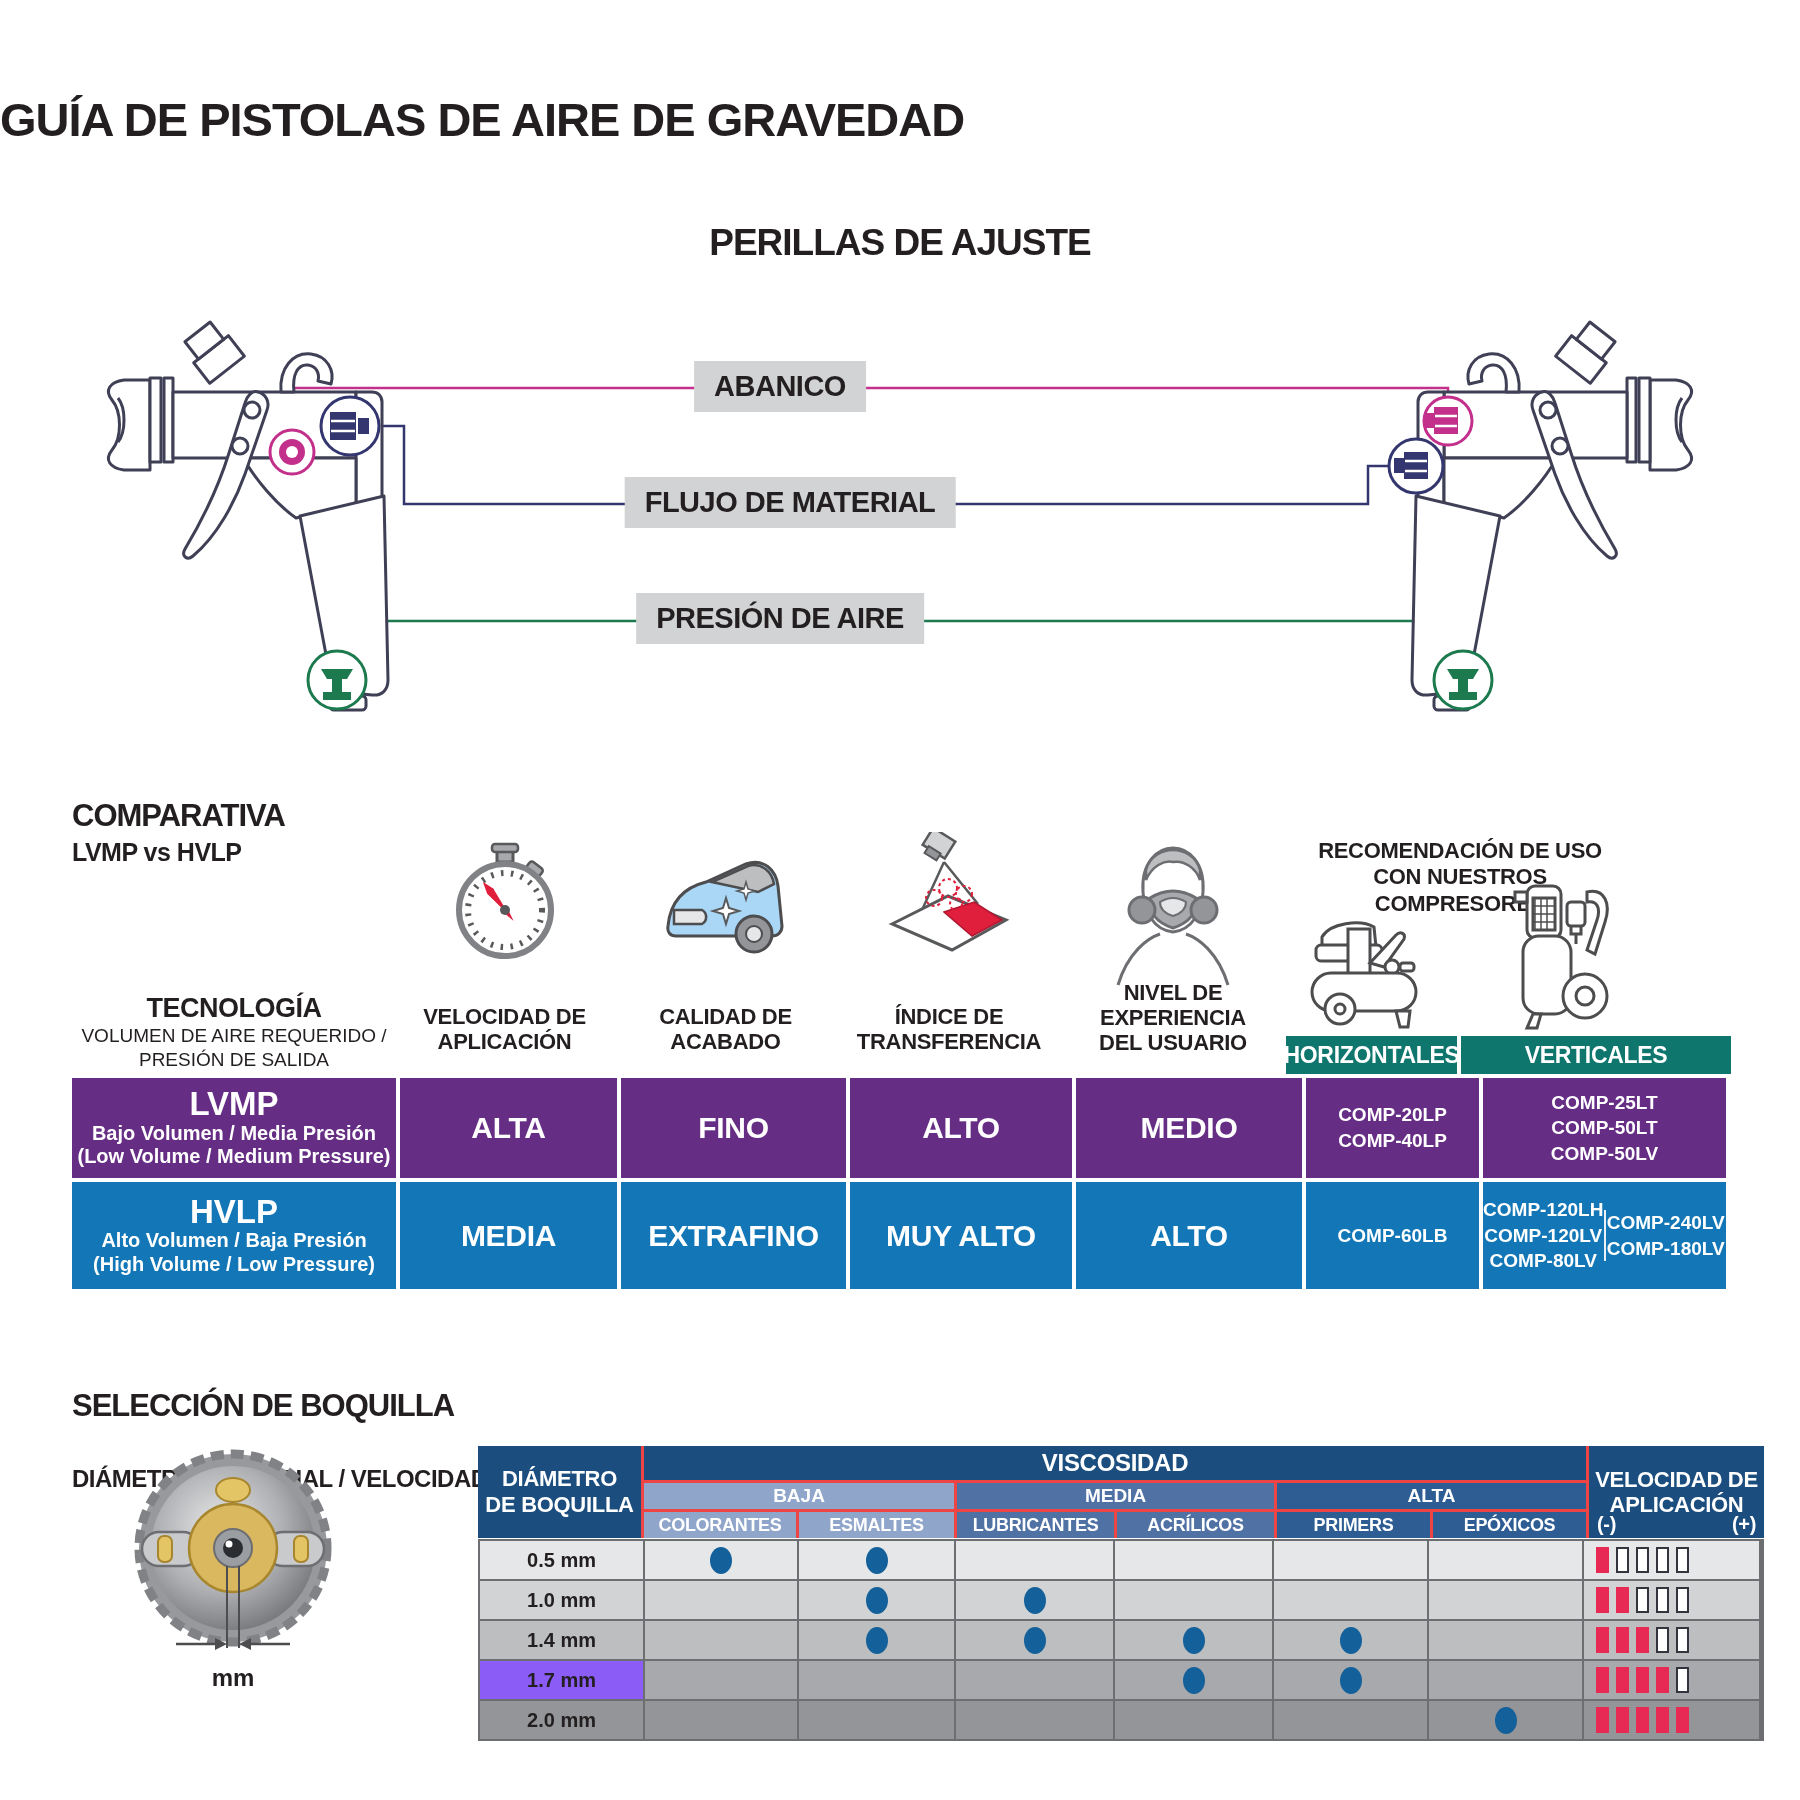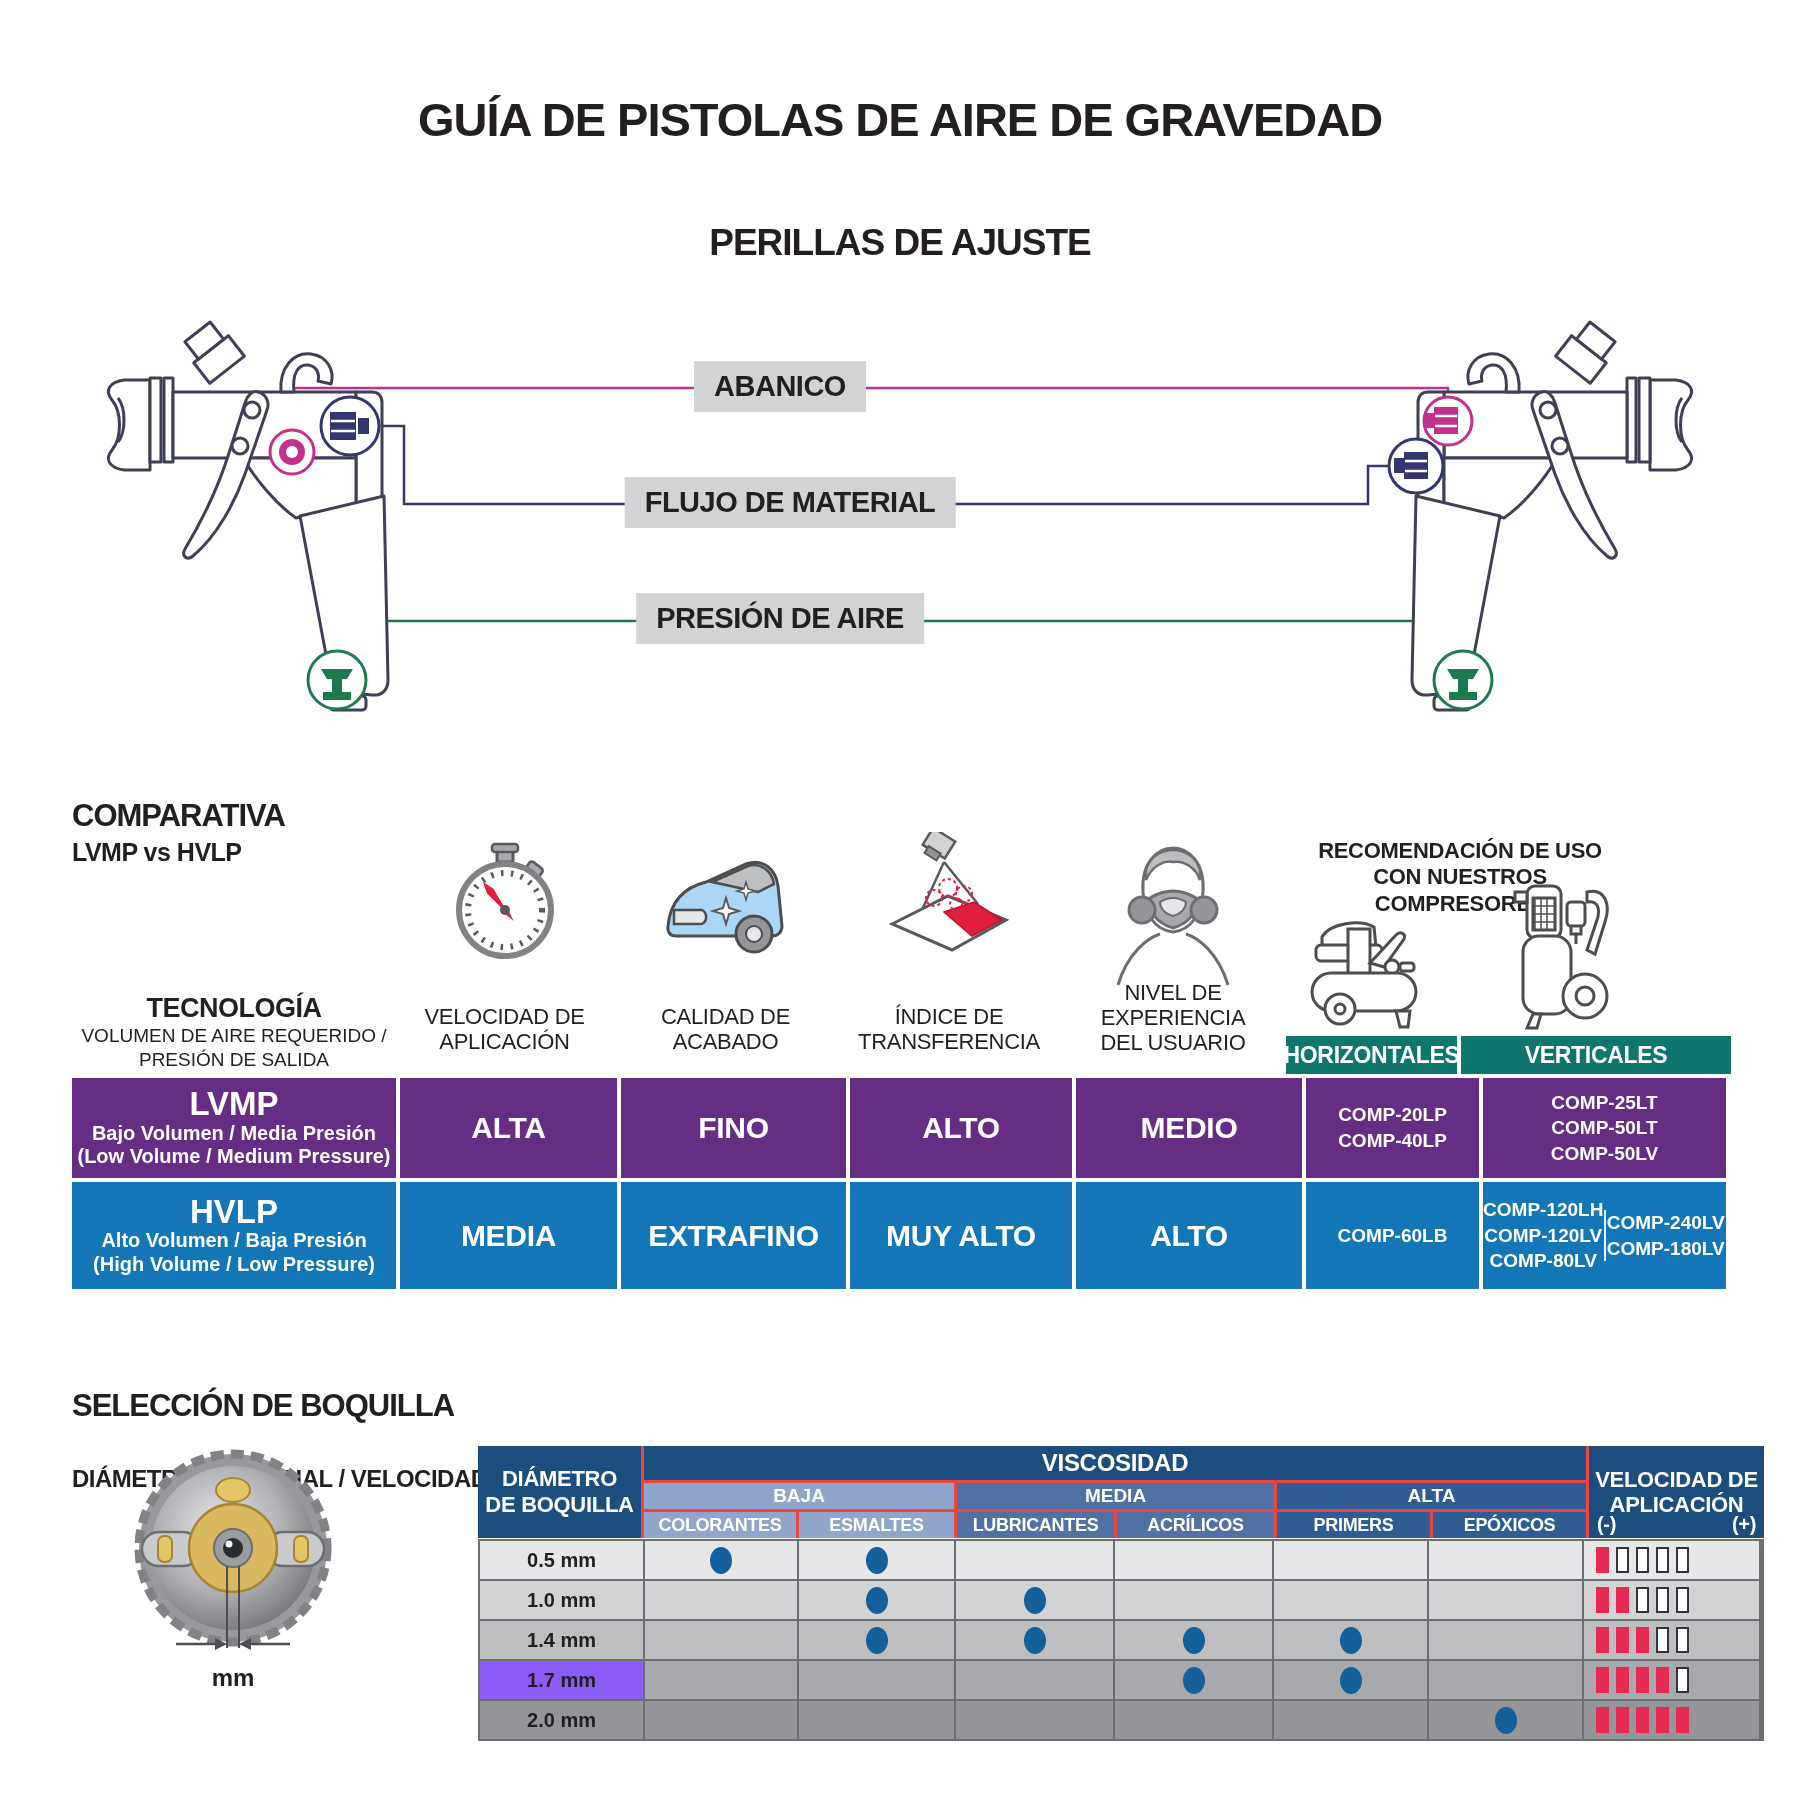--- a/index.html
+++ b/index.html
@@ -3,32 +3,32 @@
 <meta charset="utf-8">
 <style>
   html,body{margin:0;padding:0;background:#fff;}
   .canvas{position:relative;width:1800px;height:1800px;background:#fff;overflow:hidden;
           font-family:"Liberation Sans",sans-serif;color:#231f20;}
   .abs{position:absolute;}
   .preline{white-space:pre-line;}
   .ctr{text-align:center;}
 
   
-  .page-title{top:92px;left:0;width:100%;text-align:center;font-size:47px;font-weight:bold;letter-spacing:-1px;}
+  .page-title{top:92px;left:0;width:100%;font-size:47px;font-weight:bold;letter-spacing:-1px;}
   .section-subtitle{top:222px;left:0;width:100%;text-align:center;font-size:37px;font-weight:bold;letter-spacing:-1px;}
 
   
   .gun-svg{top:280px;left:0;}
   .knob-label{position:absolute;background:#d1d3d4;color:#231f20;font-size:29px;font-weight:bold;
               padding:9px 20px;letter-spacing:-0.5px;transform:translateX(-50%);white-space:nowrap;}
 
   
   .cmp-heading{top:798px;left:72px;font-size:31px;font-weight:bold;letter-spacing:-1px;}
   .cmp-subheading{top:838px;left:72px;font-size:25px;font-weight:bold;letter-spacing:-0.5px;}
-  .col-head{font-size:22px;font-weight:normal;line-height:1.14;letter-spacing:-0.3px;}
+  .col-head{font-size:22px;font-weight:bold;line-height:1.14;letter-spacing:-0.3px;}
   .tech-head-main{font-size:27px;font-weight:bold;letter-spacing:-0.5px;}
   .tech-head-sub{font-size:19px;line-height:1.25;}
   .reco-heading{top:838px;left:1460px;transform:translateX(-50%);font-size:22px;font-weight:bold;
                 text-align:center;line-height:1.2;letter-spacing:-0.3px;white-space:pre-line;}
   .gray-head{background:#0f766e;color:#fff;font-size:23px;font-weight:bold;display:flex;
              align-items:center;justify-content:center;letter-spacing:-0.3px;}
   .cmp-table{top:1078px;left:72px;display:grid;
              grid-template-columns:324px 217px 225px 222px 226px 173px 243px;
              grid-template-rows:100px 107px;gap:4px;background:#fff;}
   .cmp-cell{display:flex;flex-direction:column;align-items:center;justify-content:center;color:#fff;}

